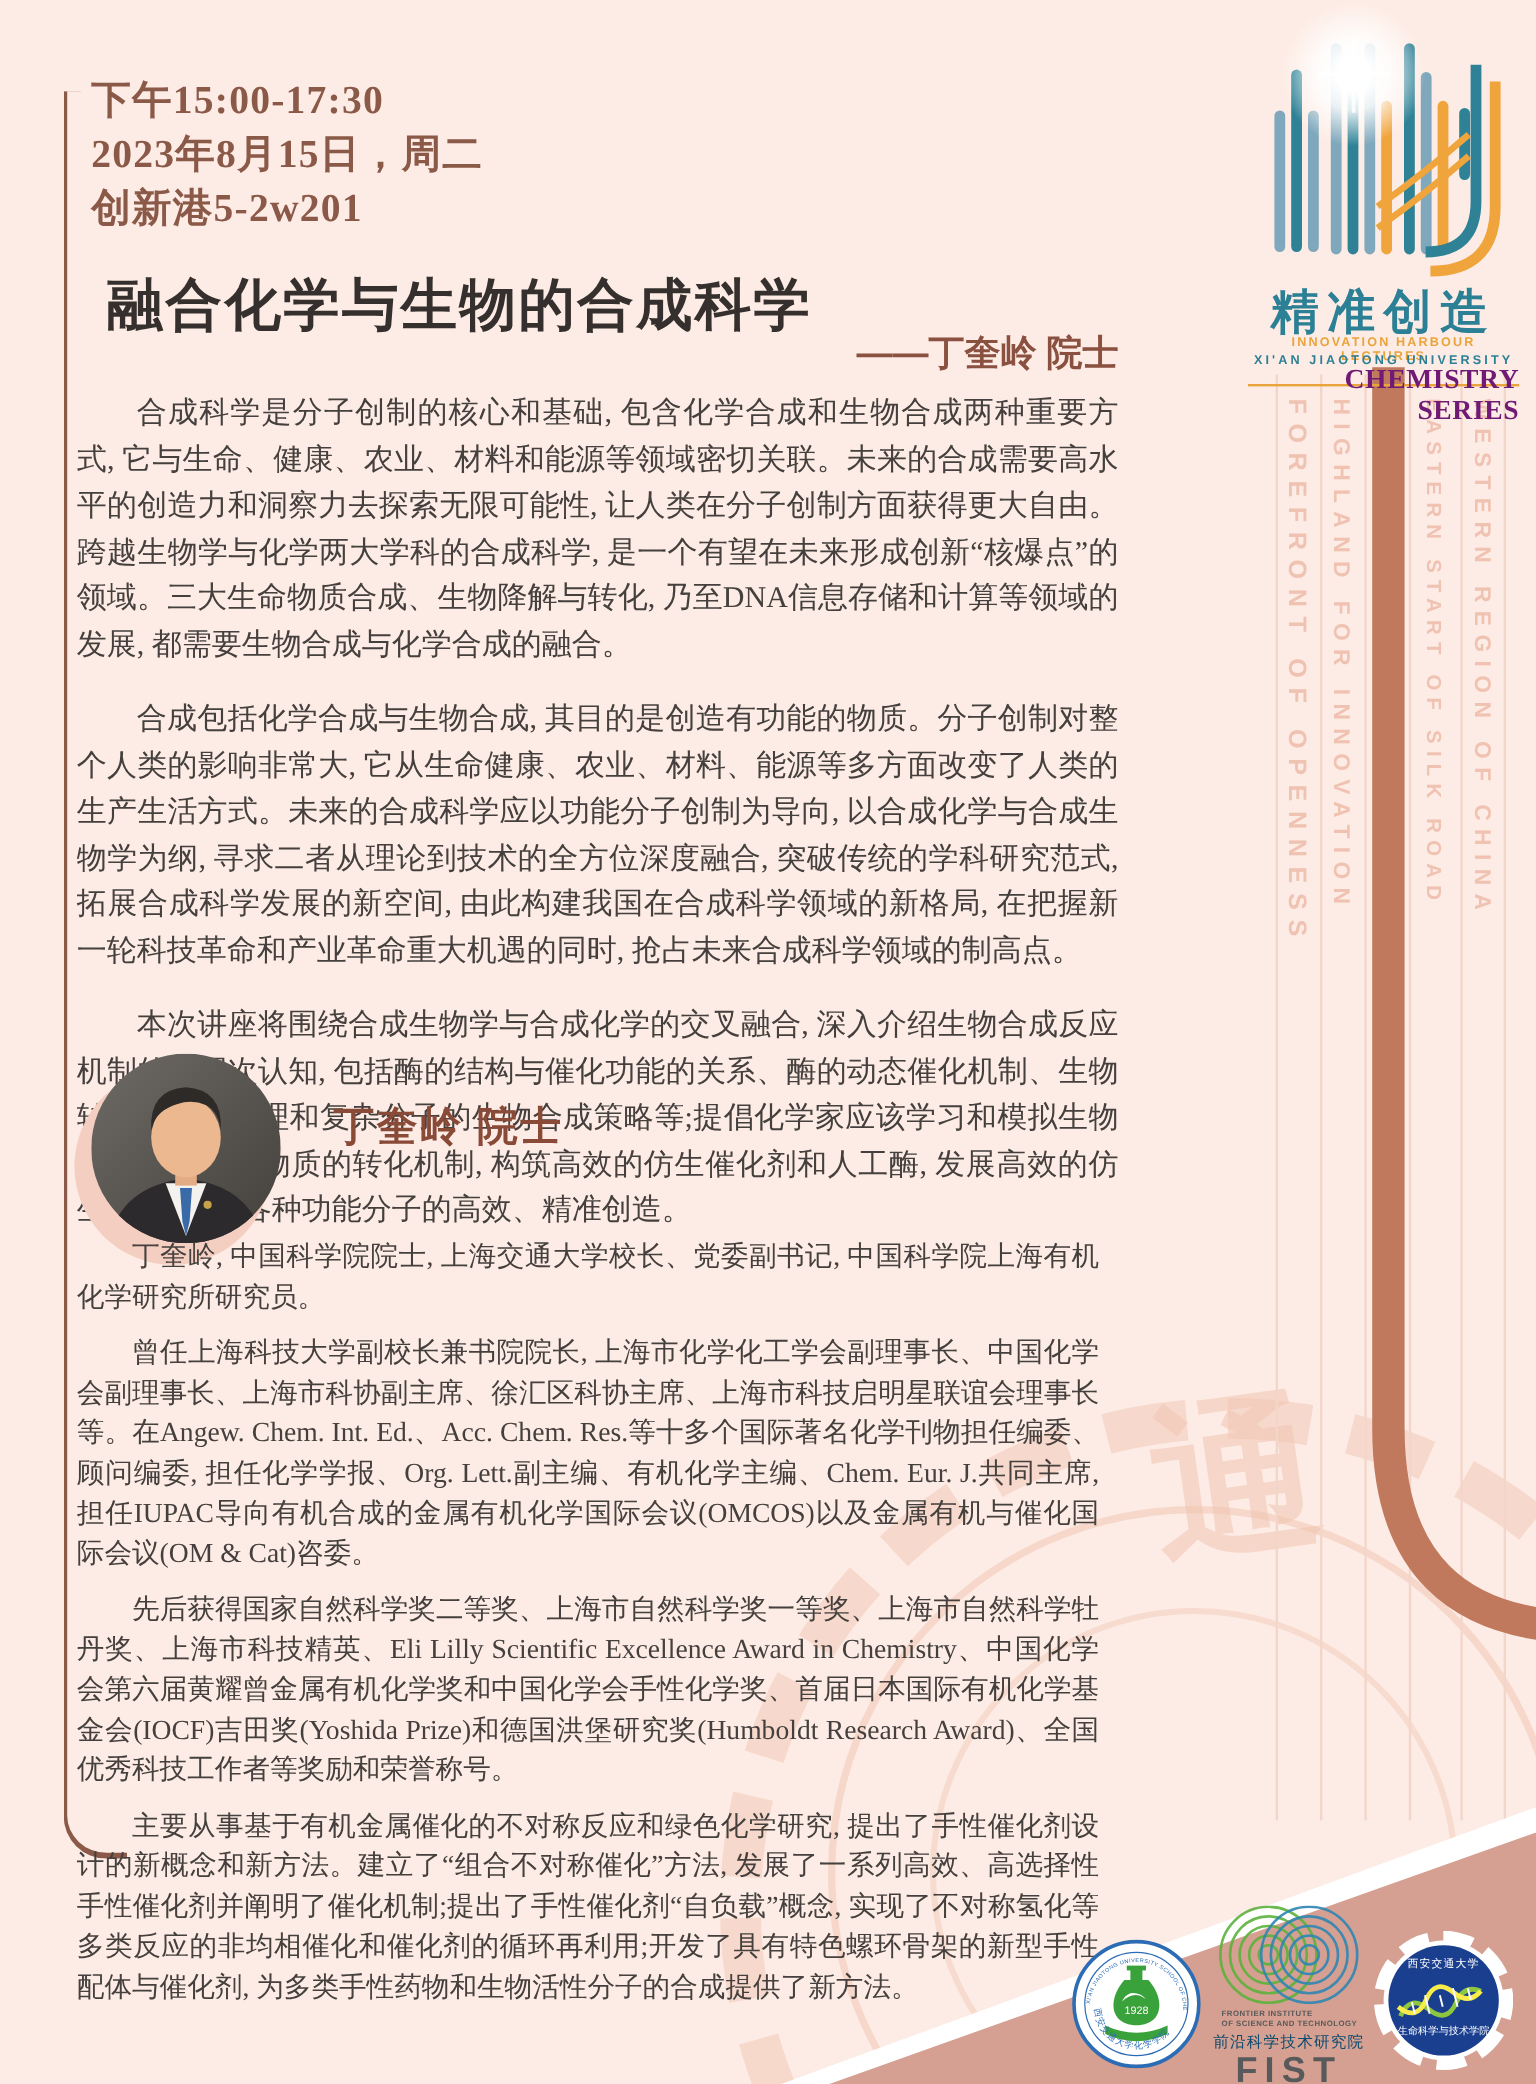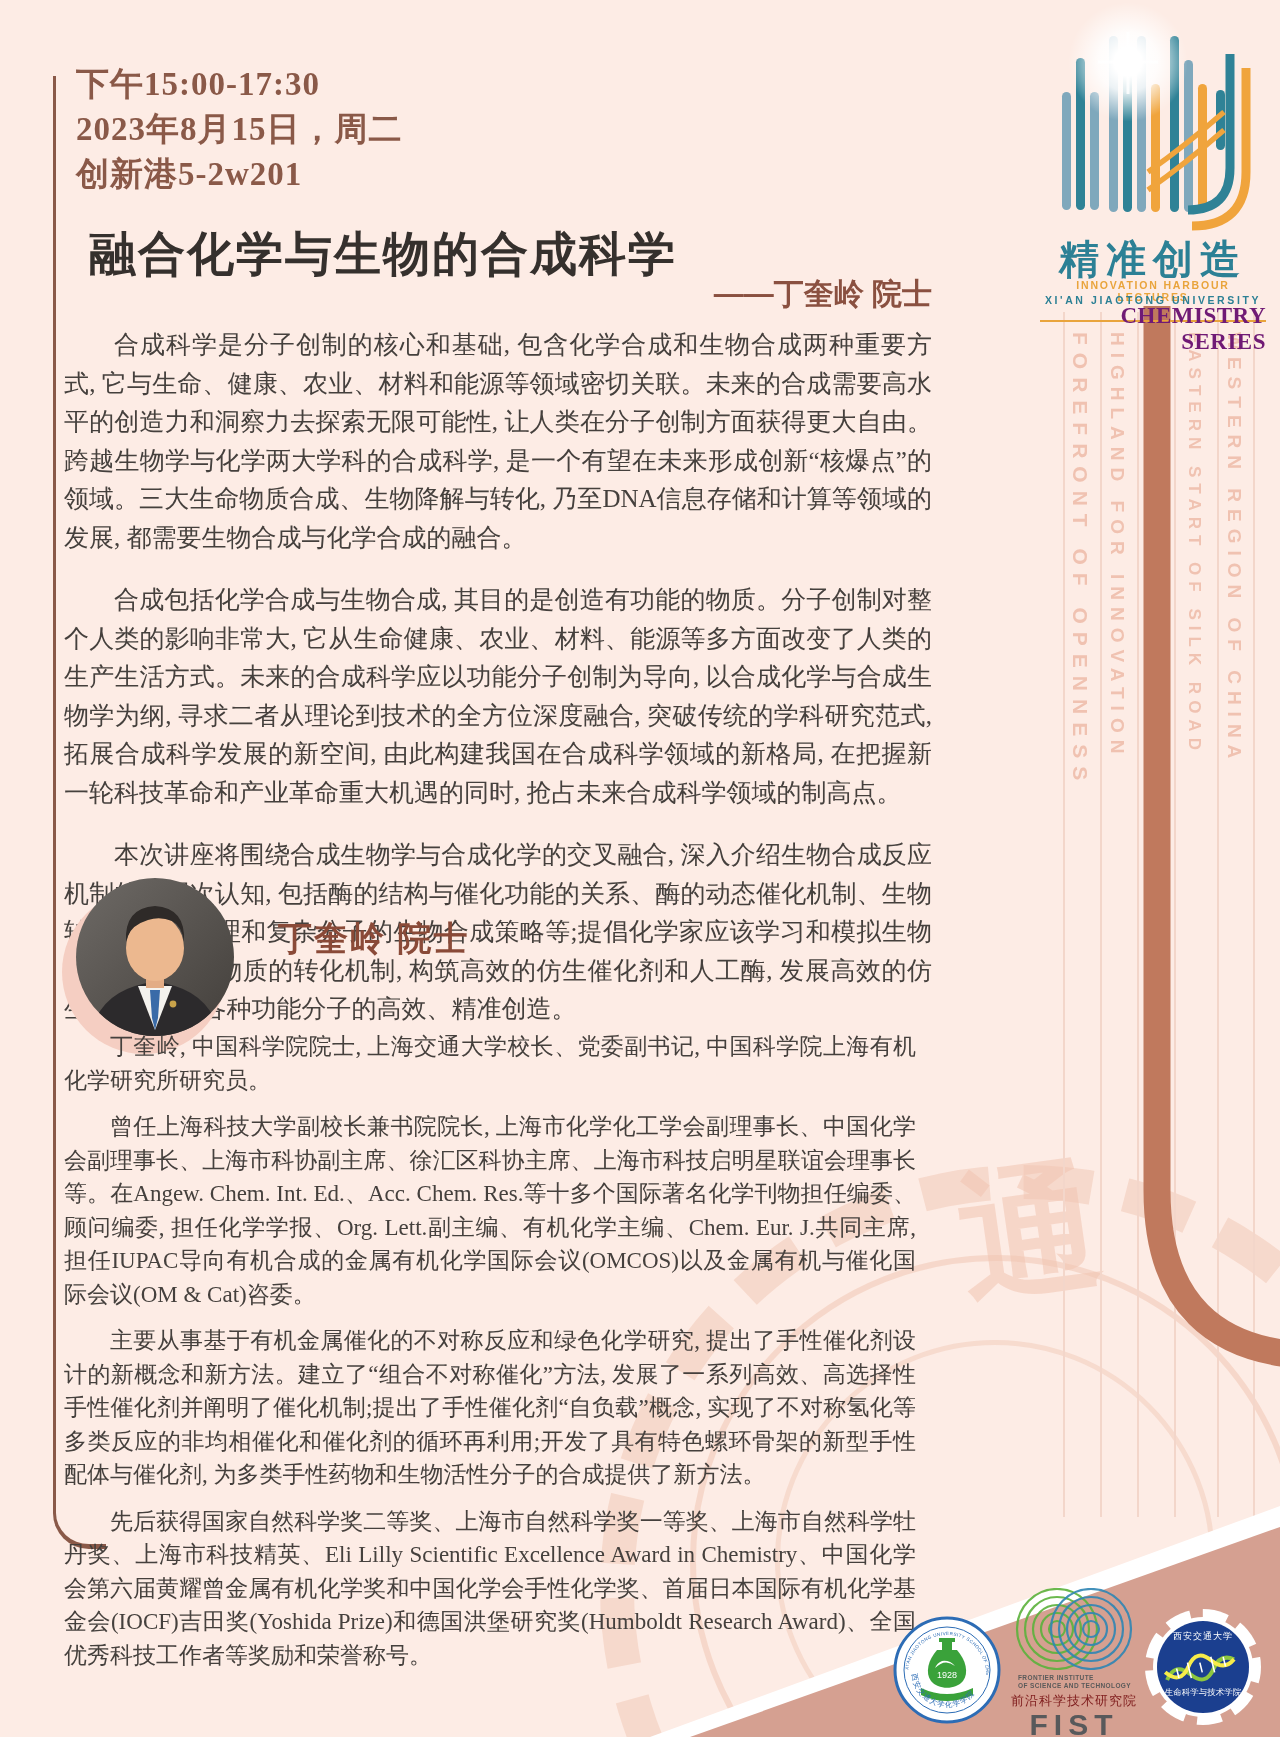--- a/index.html
+++ b/index.html
@@ -60,21 +60,21 @@
        line-height:50px;font-family:"Liberation Sans","DejaVu Sans",sans-serif;letter-spacing:1px;}
   .band-layer{position:absolute;left:0;top:0;width:1280px;height:1737px;}
   .band-white{background:#ffffff;clip-path:polygon(1280px 1506px,1280px 1737px,650px 1737px);}
   .band-mauve{background:#d5a091;clip-path:polygon(1280px 1527px,1280px 1737px,690px 1737px);}
 
   
   .logo-chem{position:absolute;left:893px;top:1616px;width:108px;height:108px;}
   .logo-fist{position:absolute;left:1008px;top:1588px;width:132px;height:142px;text-align:center;
              font-family:"Liberation Sans","DejaVu Sans",sans-serif;}
   .fist-line{font-size:6.5px;color:#5a5a5a;text-align:left;margin-left:10px;line-height:8px;font-weight:bold;letter-spacing:.4px;}
-  .fist-cn{font-size:13px;color:#7f1d1d;margin-top:2px;letter-spacing:1px;}
+  .fist-cn{font-size:13px;color:#0c4a6e;margin-top:2px;letter-spacing:1px;}
   .fist-abbr{font-size:30px;font-weight:bold;color:#58595b;letter-spacing:6px;line-height:30px;}
   .logo-life{position:absolute;left:1145px;top:1609px;width:116px;height:116px;}
   .life-teeth{position:absolute;left:0;top:0;width:92px;height:92px;border:12px dashed #fff;border-radius:50%;}
   .life-body{position:absolute;left:8px;top:8px;width:100px;height:100px;background:#fff;border-radius:50%;}
   .life-core{position:absolute;left:12px;top:12px;width:92px;height:92px;background:#1b3f8f;border-radius:50%;overflow:hidden;}
   .life-top{position:absolute;left:0;top:9px;width:92px;text-align:center;color:#fff;font-size:9px;letter-spacing:1px;}
   .life-bottom{position:absolute;left:0;top:66px;width:92px;text-align:center;color:#fff;font-size:8.5px;}
 
   
   .brand-svg{position:absolute;left:1040px;top:26px;}
@@ -151,22 +151,22 @@
       <ellipse cx="79" cy="70" rx="29" ry="33" fill="#ecb88f"></ellipse>
       <path d="M50 64 Q48 30 79 28 Q110 30 108 64 Q106 48 96 43 Q84 38 72 42 Q56 47 52 58 Z" fill="#2e2a28"></path>
       <circle cx="97" cy="126" r="3.4" fill="#c8a24a"></circle>
     </svg>
   </div>
   <div class="speaker-name">丁奎岭  院士</div>
 
   <div class="bio">
     <p>丁奎岭, 中国科学院院士, 上海交通大学校长、党委副书记, 中国科学院上海有机化学研究所研究员。</p>
     <p>曾任上海科技大学副校长兼书院院长, 上海市化学化工学会副理事长、中国化学会副理事长、上海市科协副主席、徐汇区科协主席、上海市科技启明星联谊会理事长等。在Angew. Chem. Int. Ed.、Acc. Chem. Res.等十多个国际著名化学刊物担任编委、顾问编委, 担任化学学报、Org.  Lett.副主编、有机化学主编、Chem.  Eur.  J.共同主席, 担任IUPAC导向有机合成的金属有机化学国际会议(OMCOS)以及金属有机与催化国际会议(OM &amp; Cat)咨委。</p>
+    <p>先后获得国家自然科学奖二等奖、上海市自然科学奖一等奖、上海市自然科学牡丹奖、上海市科技精英、Eli  Lilly Scientific  Excellence  Award  in  Chemistry、中国化学会第六届黄耀曾金属有机化学奖和中国化学会手性化学奖、首届日本国际有机化学基金会(IOCF)吉田奖(Yoshida  Prize)和德国洪堡研究奖(Humboldt  Research Award)、全国优秀科技工作者等奖励和荣誉称号。</p>
     <p>主要从事基于有机金属催化的不对称反应和绿色化学研究, 提出了手性催化剂设计的新概念和新方法。建立了“组合不对称催化”方法, 发展了一系列高效、高选择性手性催化剂并阐明了催化机制;提出了手性催化剂“自负载”概念, 实现了不对称氢化等多类反应的非均相催化和催化剂的循环再利用;开发了具有特色螺环骨架的新型手性配体与催化剂, 为多类手性药物和生物活性分子的合成提供了新方法。</p>
-    <p>先后获得国家自然科学奖二等奖、上海市自然科学奖一等奖、上海市自然科学牡丹奖、上海市科技精英、Eli  Lilly Scientific  Excellence  Award  in  Chemistry、中国化学会第六届黄耀曾金属有机化学奖和中国化学会手性化学奖、首届日本国际有机化学基金会(IOCF)吉田奖(Yoshida  Prize)和德国洪堡研究奖(Humboldt  Research Award)、全国优秀科技工作者等奖励和荣誉称号。</p>
   </div>
 
 
   <div class="band-layer band-white"></div>
   <div class="band-layer band-mauve"></div>
 
   <div class="logo-chem">
     <svg width="108" height="108" viewBox="0 0 108 108">
       <circle cx="54" cy="54" r="52" fill="#ffffff" stroke="#2c6cb5" stroke-width="3"></circle>
       <circle cx="54" cy="54" r="43" fill="none" stroke="#2c6cb5" stroke-width="1"></circle>

